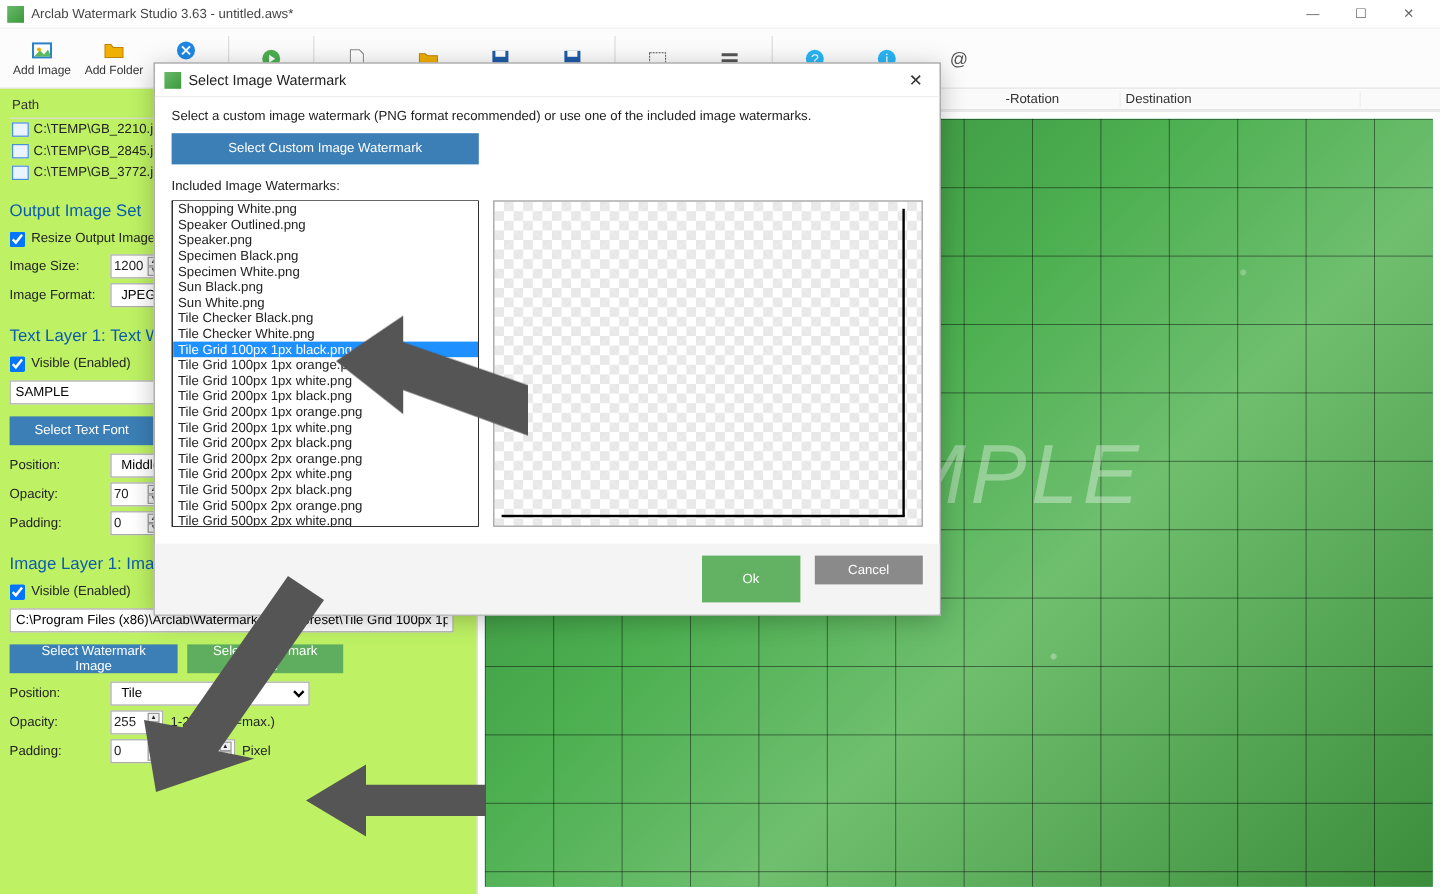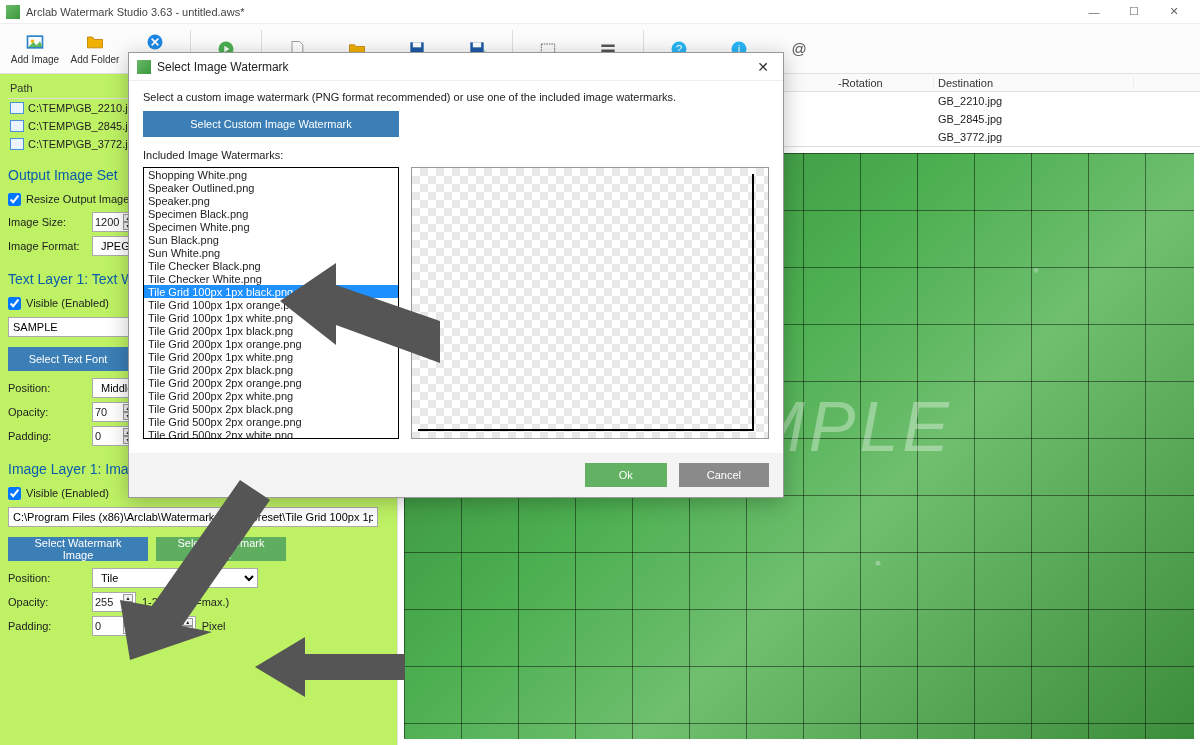--- a/index.html
+++ b/index.html
@@ -33,21 +33,21 @@
 .fld label { width: 78px; }
 input[type=text].inp, select.inp { border: 1px solid #aaa; height: 20px; padding: 1px 4px; font-size: 11px; background: #fff; }
 .num { width: 44px; height: 20px; border: 1px solid #aaa; display: inline-flex; align-items: center; padding: 4px 2px; font-size: 11px; background:#fff; }
 .num span { flex:1; }
 .spin { display:flex; flex-direction:column; margin-left:2px; }
 .spin div { width:10px;height:8px;font-size:6px;line-height:6px;text-align:center;border:1px solid #999;background:#f0f0f0;}
 
 .btn-blue { background:#3b7fb6; color:#fff; border:none; height:24px; font-size:11px; padding:0 14px; }
 .btn-green { background:#5fae5f; color:#fff; border:none; height:24px; font-size:11px; padding:0 14px; }
 .btn-grey { background:#8a8a8a; color:#fff; border:none; height:24px; font-size:11px; padding:0 28px; }
-.btn-ok { background:#63b263; color:#fff; border:none; height:24px; font-size:11px; padding:0 34px; }
+.btn-ok { background:#63b263; color:#fff; border:none; height:39px; font-size:11px; padding:0 34px; }
 
 .chk { display:flex; align-items:center; gap:5px; height:20px; font-size:11px;}
 .chk input { width:13px; height:13px; }
 
 
 .rtable { border-bottom:1px solid #ddd; }
 .rtable .hdr, .rtable .row { display:grid; grid-template-columns: 430px 100px 200px 1fr; height:18px; font-size:11px; align-items:center; padding:0 6px;}
 .rtable .hdr { background:#fafafa; border-bottom:1px solid #e0e0e0; color:#333; }
 .rtable .hdr div { border-right:1px solid #eee; padding-left:4px;}
 .rtable .row div { padding-left:4px; }
@@ -306,40 +306,20 @@
         </div><span>Pixel</span></div>
   </div>
 
   <div class="right">
     <div class="rtable">
       <div class="hdr">
           <div></div>
           <div>-Rotation</div>
           <div>Destination</div>
           <div></div>
-        </div>
-      <div id="rtable-rows">
-          <div class="row">
-            <div></div>
-            <div></div>
-            <div>GB_2210.jpg</div>
-            <div></div>
-          </div>
-          <div class="row">
-            <div></div>
-            <div></div>
-            <div>GB_2845.jpg</div>
-            <div></div>
-          </div>
-          <div class="row">
-            <div></div>
-            <div></div>
-            <div>GB_3772.jpg</div>
-            <div></div>
-          </div>
         </div>
     </div>
     <div class="preview">
       <div class="leaf"></div>
       <div class="gridov"></div>
       <div class="sample">SAMPLE</div>
     </div>
   </div>
 </div>
 

